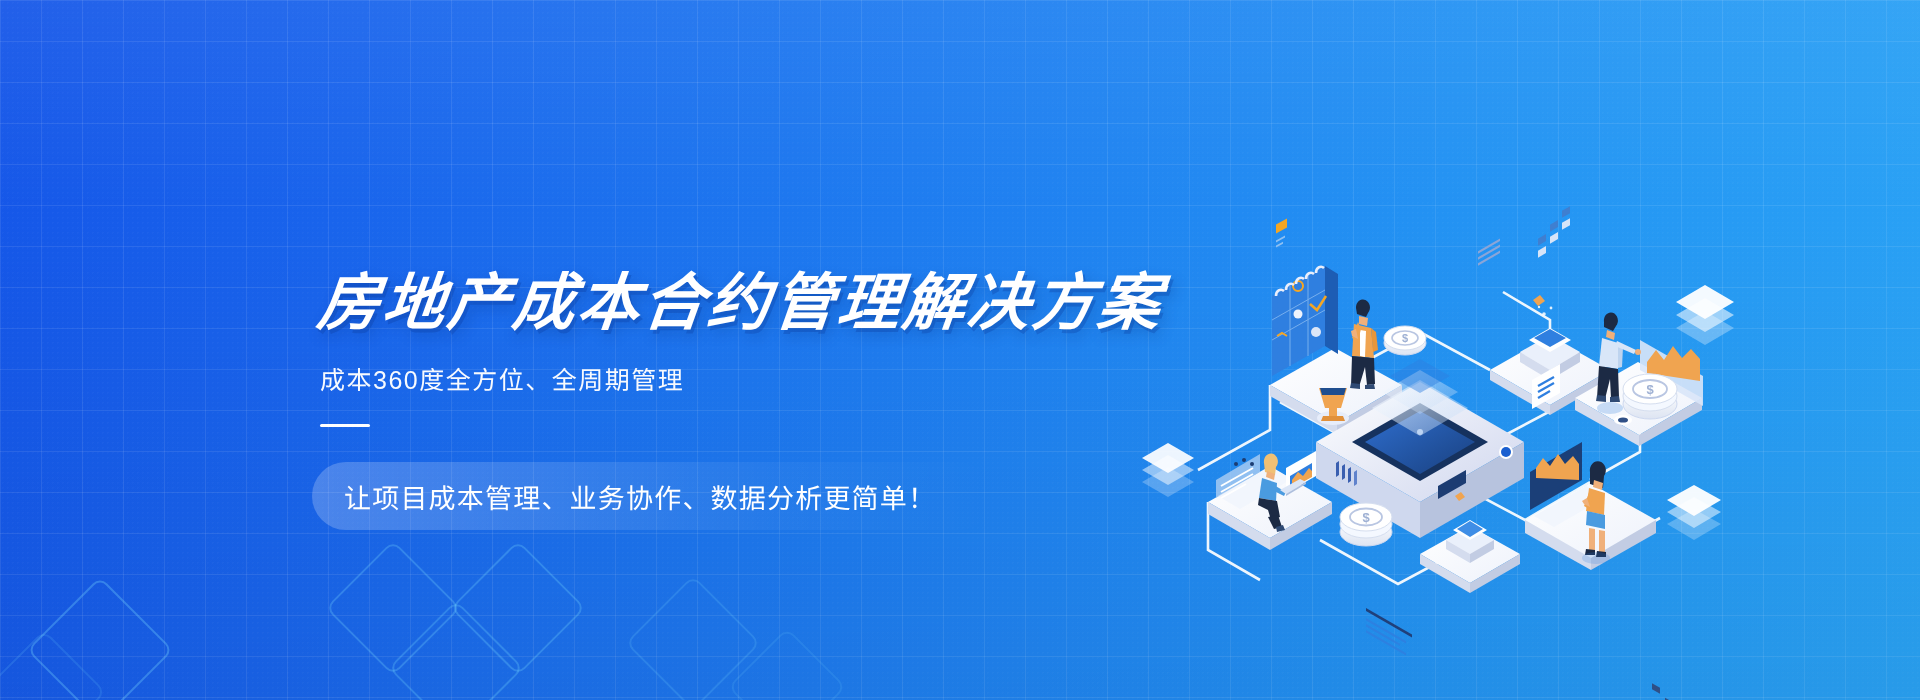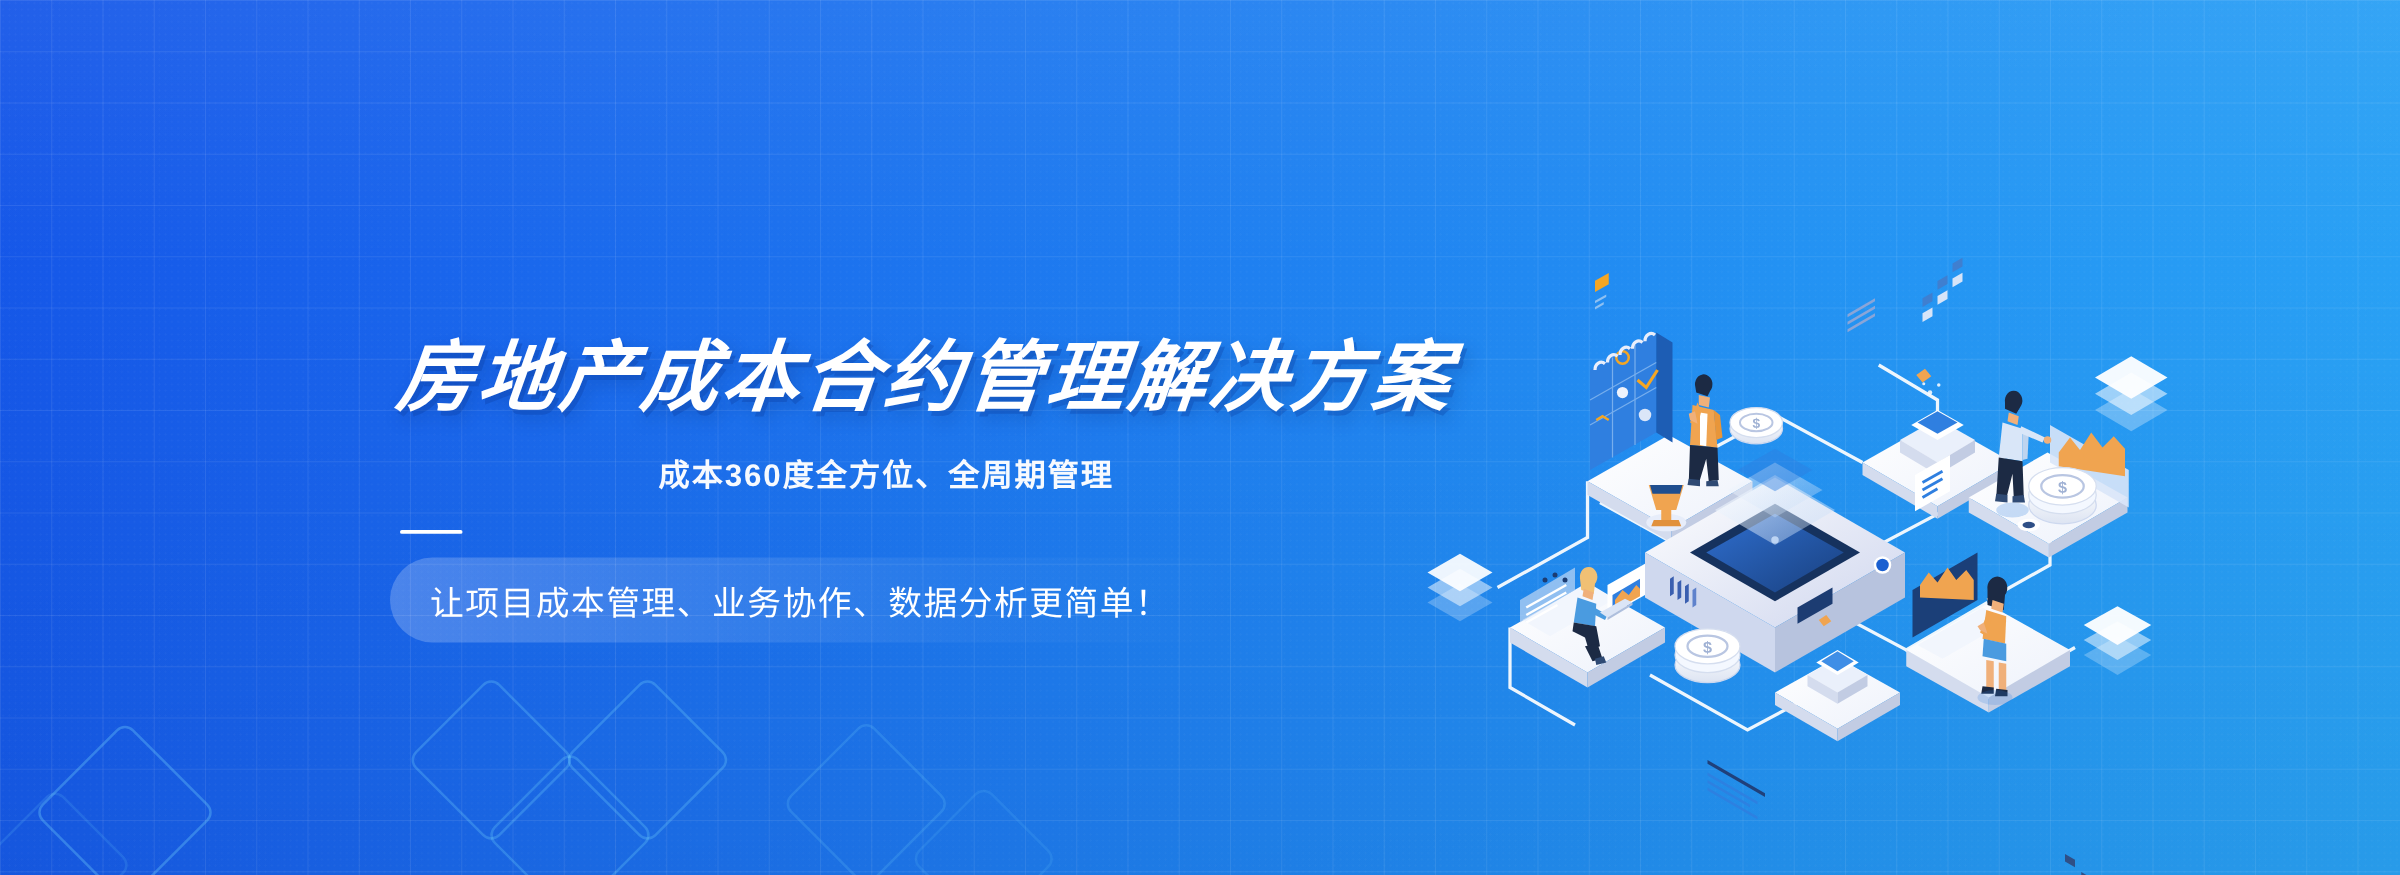--- a/index.html
+++ b/index.html
@@ -55,28 +55,28 @@
   .title{
     font-size:62px;line-height:1.06;font-weight:bold;font-style:italic;
     color:#ffffff;letter-spacing:3px;margin:0;white-space:nowrap;
     text-shadow:
        3px 4px 0 rgba(10,60,160,.30),
        5px 7px 14px rgba(8,45,125,.28);
     transform:skewX(-6deg);
   }
   .subtitle{
     margin:24px 0 0 2px;font-size:25px;color:#ffffff;letter-spacing:1.5px;
-    font-weight:700;opacity:.97;white-space:nowrap;text-align:center;
+    font-weight:400;opacity:.97;white-space:nowrap;
   }
   .divider{
     margin-top:28px;margin-left:2px;width:50px;height:3px;background:#ffffff;border-radius:2px;
   }
 
   .pill{
-    position:absolute;left:312px;top:446px;width:680px;height:68px;
+    position:absolute;left:312px;top:462px;width:680px;height:68px;
     border-radius:34px;
     background:linear-gradient(90deg,rgba(255,255,255,.22) 0%,rgba(255,255,255,.13) 34%,rgba(255,255,255,.04) 68%,rgba(255,255,255,0) 100%);
     display:flex;align-items:center;z-index:5;
   }
   .pill-text{
     margin-left:32px;font-size:27px;color:#ffffff;letter-spacing:1.2px;white-space:nowrap;
   }
 
   
   .illo{position:absolute;left:1120px;top:180px;width:600px;height:420px;z-index:4;}

